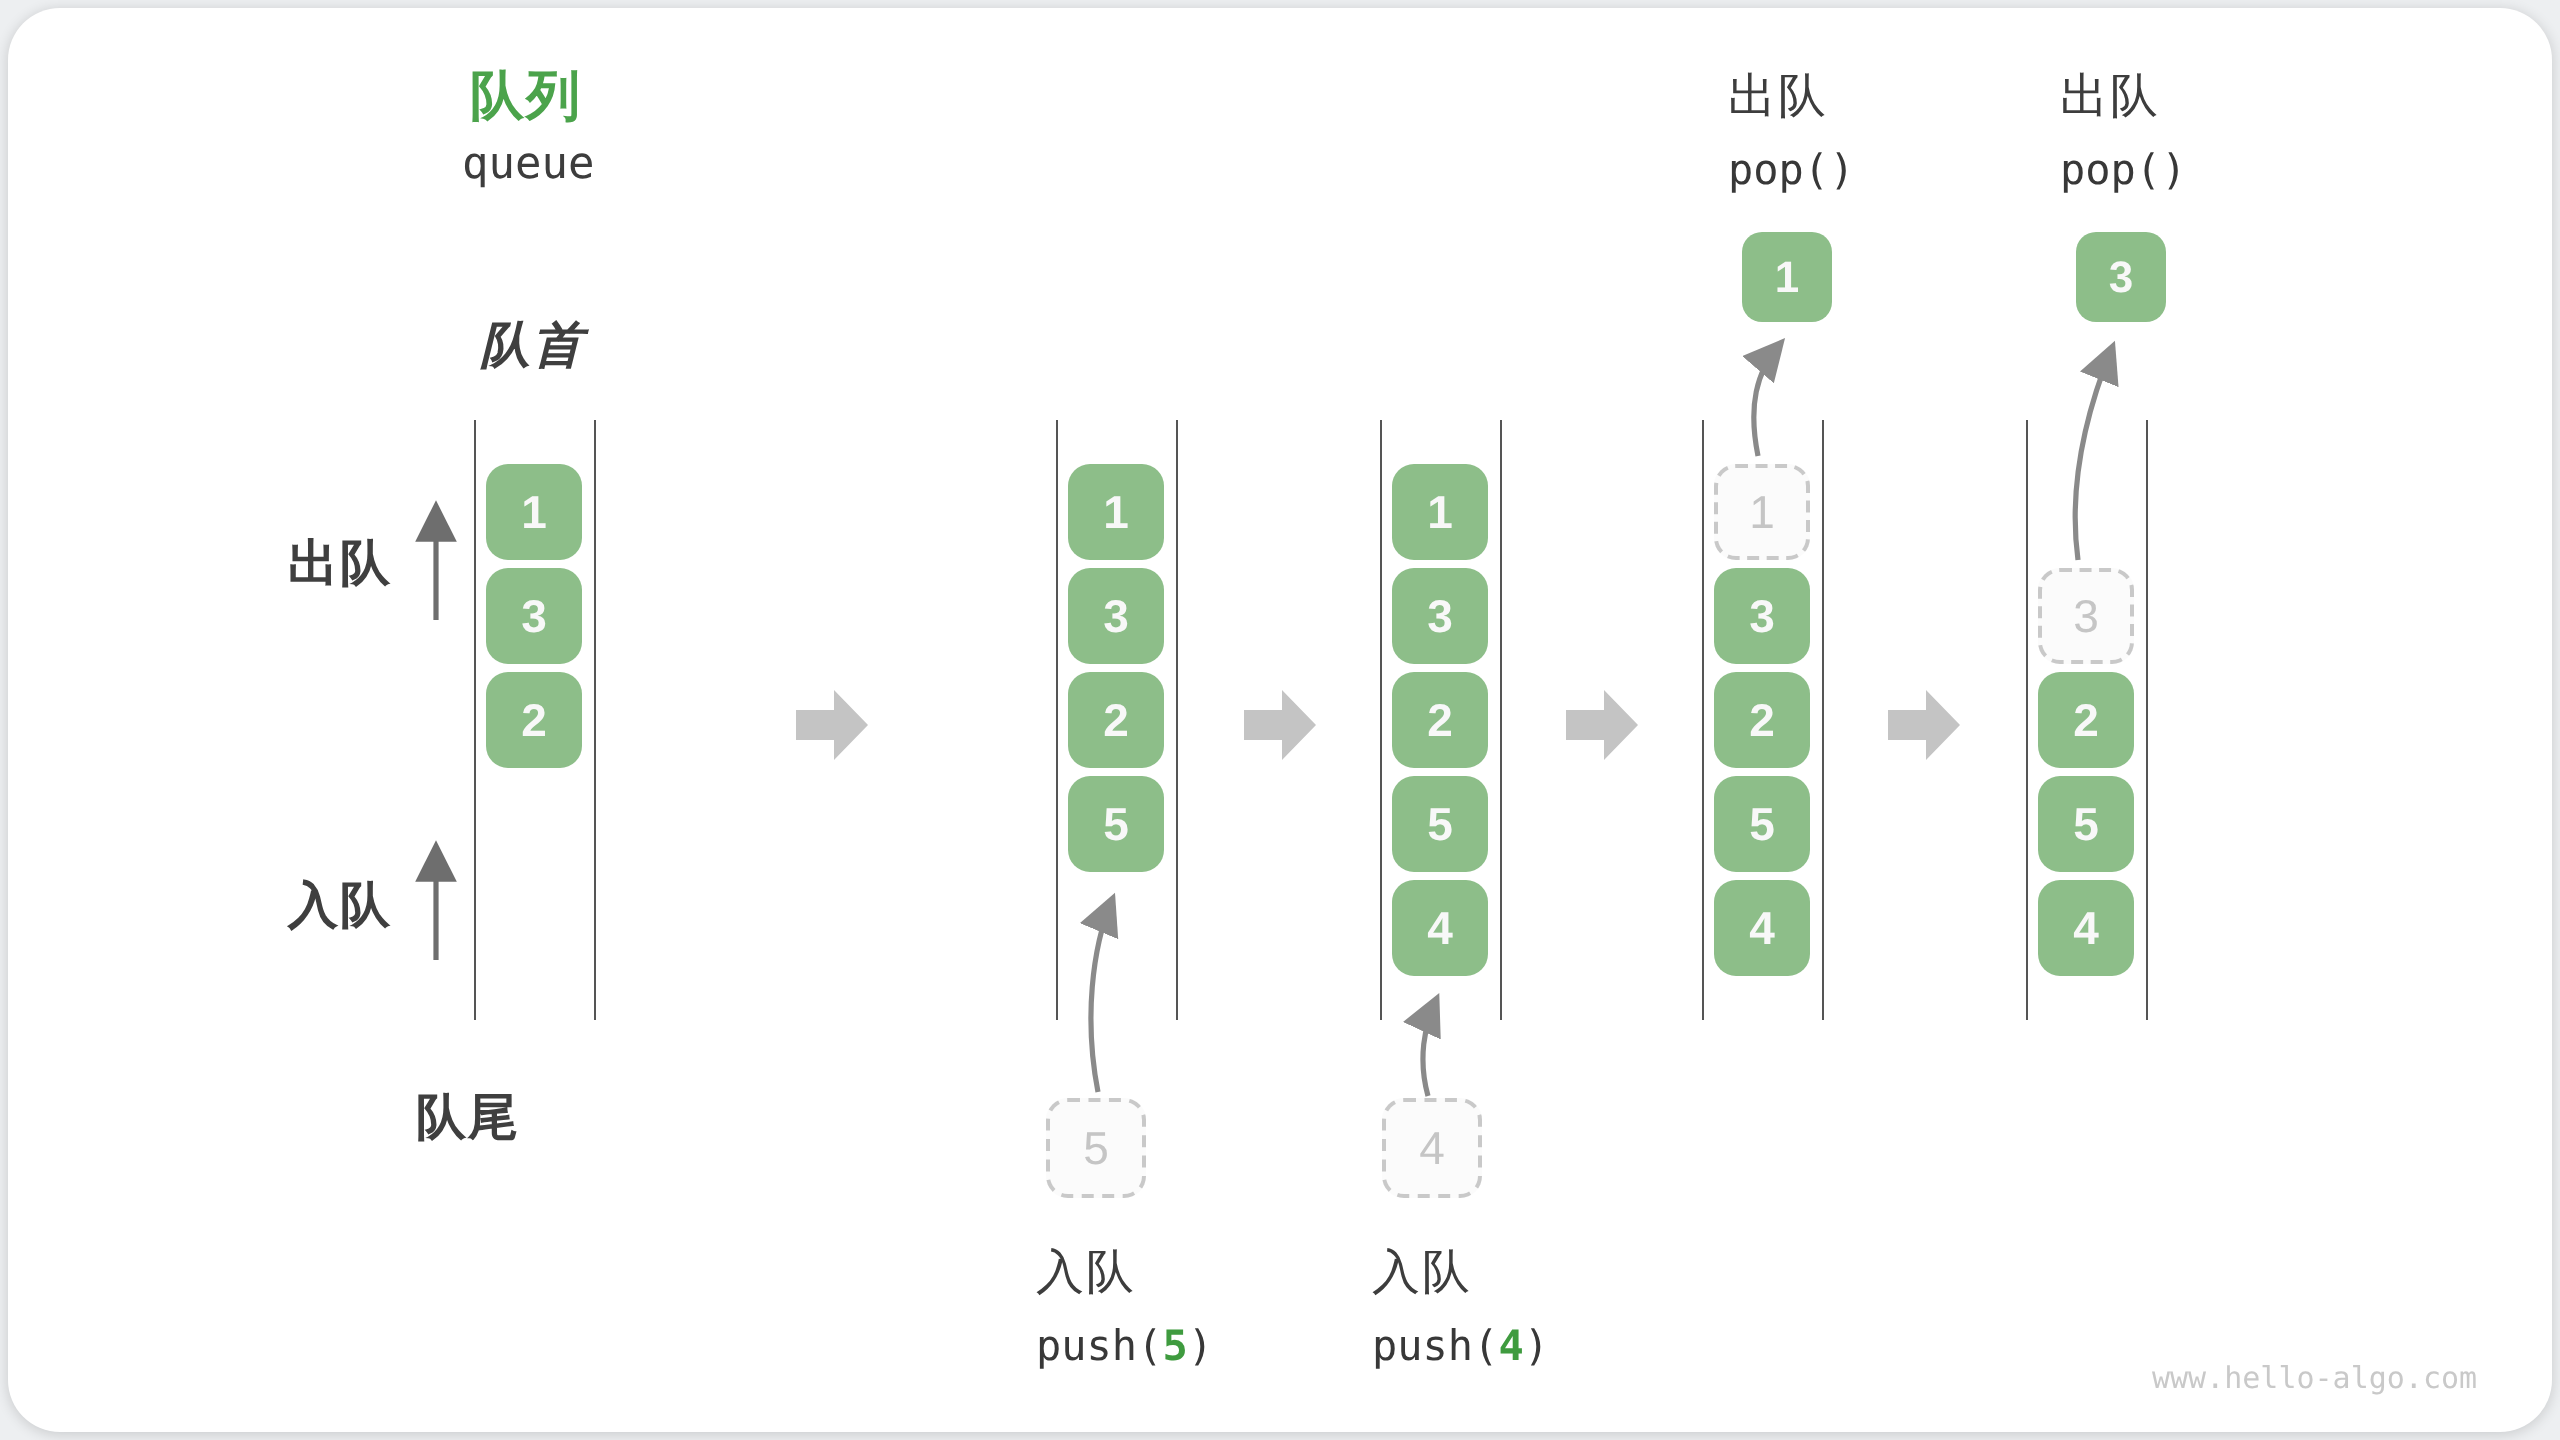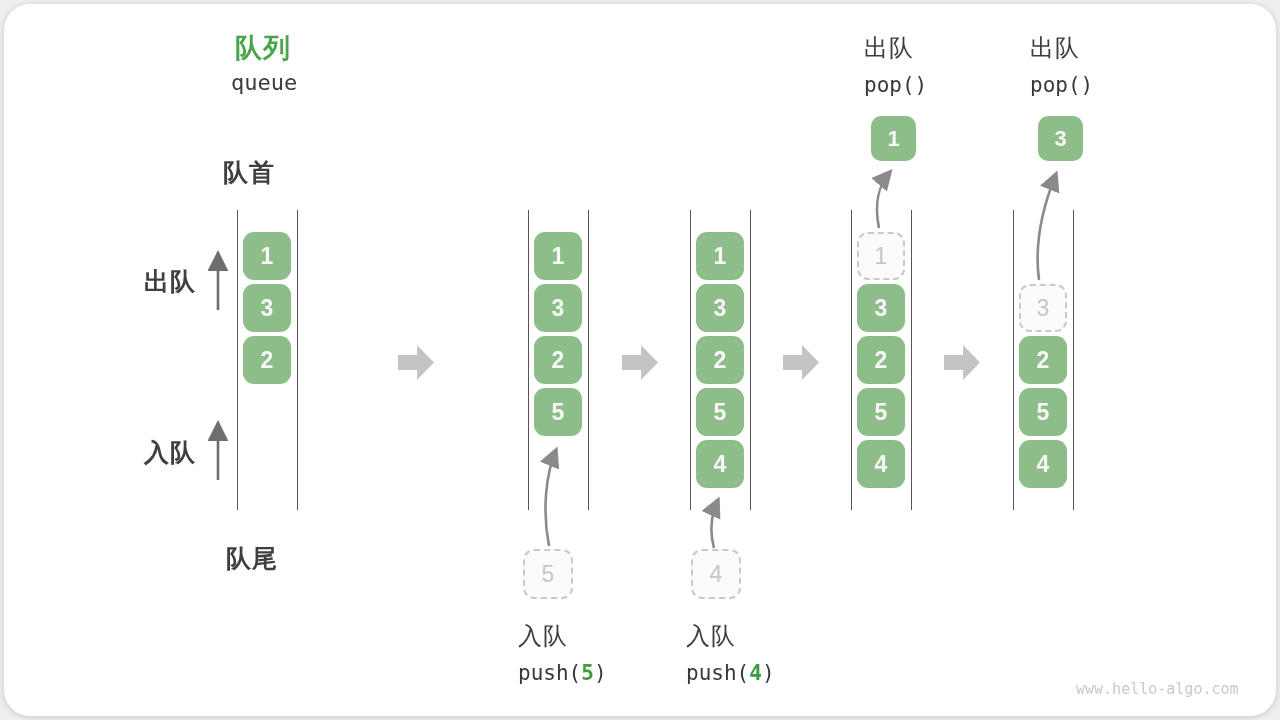--- a/index.html
+++ b/index.html
@@ -16,22 +16,22 @@
     box-shadow:0 1px 7px rgba(0,0,0,0.16);
   }
   .abs { position:absolute; }
 
   
   .title-zh { left:235px; top:30px; font-size:27px; font-weight:bold; color:#4ba34b; letter-spacing:1px; }
   .title-en { left:231px; top:70px; font-family:"DejaVu Sans Mono", monospace; font-size:22px; color:#3d3d3d; }
 
   
   .side-label { font-size:25px; font-weight:bold; color:#3f3f3f; letter-spacing:1px; }
-  .lbl-front { left:223px; top:156px; }
-  .lbl-rear  { left:226px; top:542px; }
+  .lbl-front { left:240px; top:156px;font-style:italic; }
+  .lbl-rear  { left:208px; top:542px; }
   .lbl-deq   { left:144px; top:265px; }
   .lbl-enq   { left:144px; top:436px; }
 
   
   .queue {
     position:absolute; top:210px; height:300px; width:61px;
     border-left:1.5px solid #555; border-right:1.5px solid #555;
   }
   .qbox {
     position:absolute; left:5px; width:48px; height:48px;

